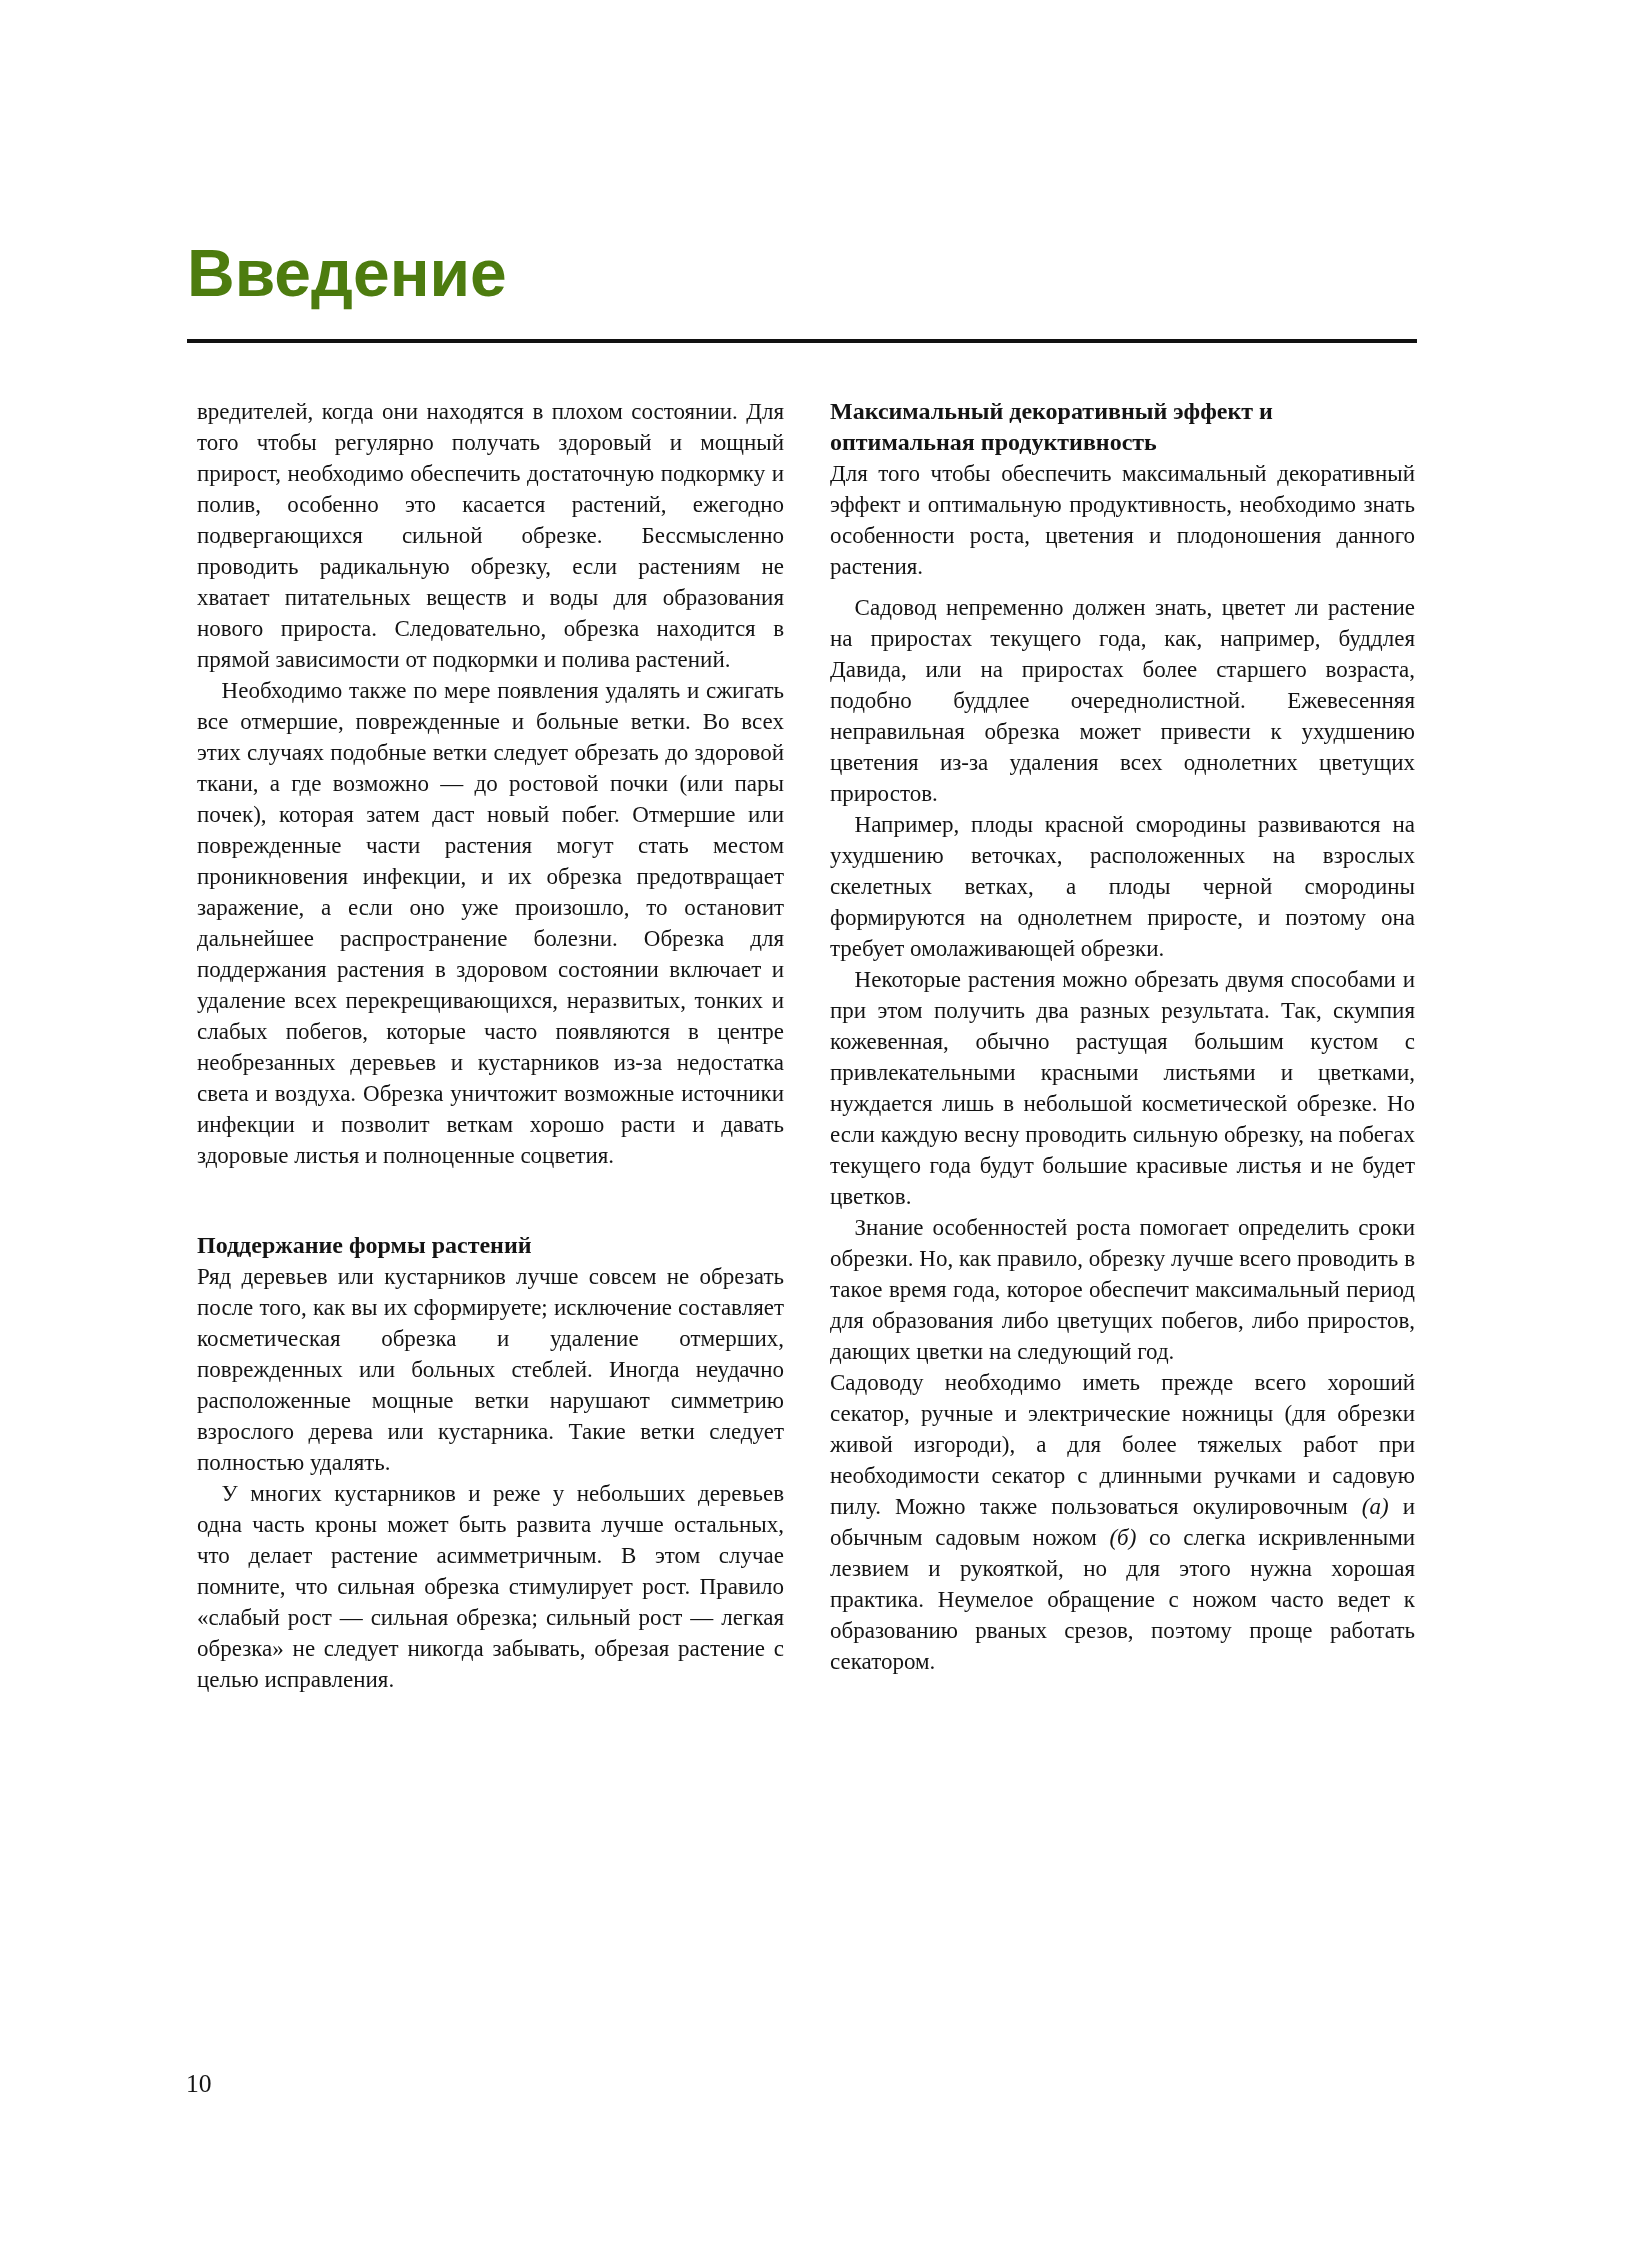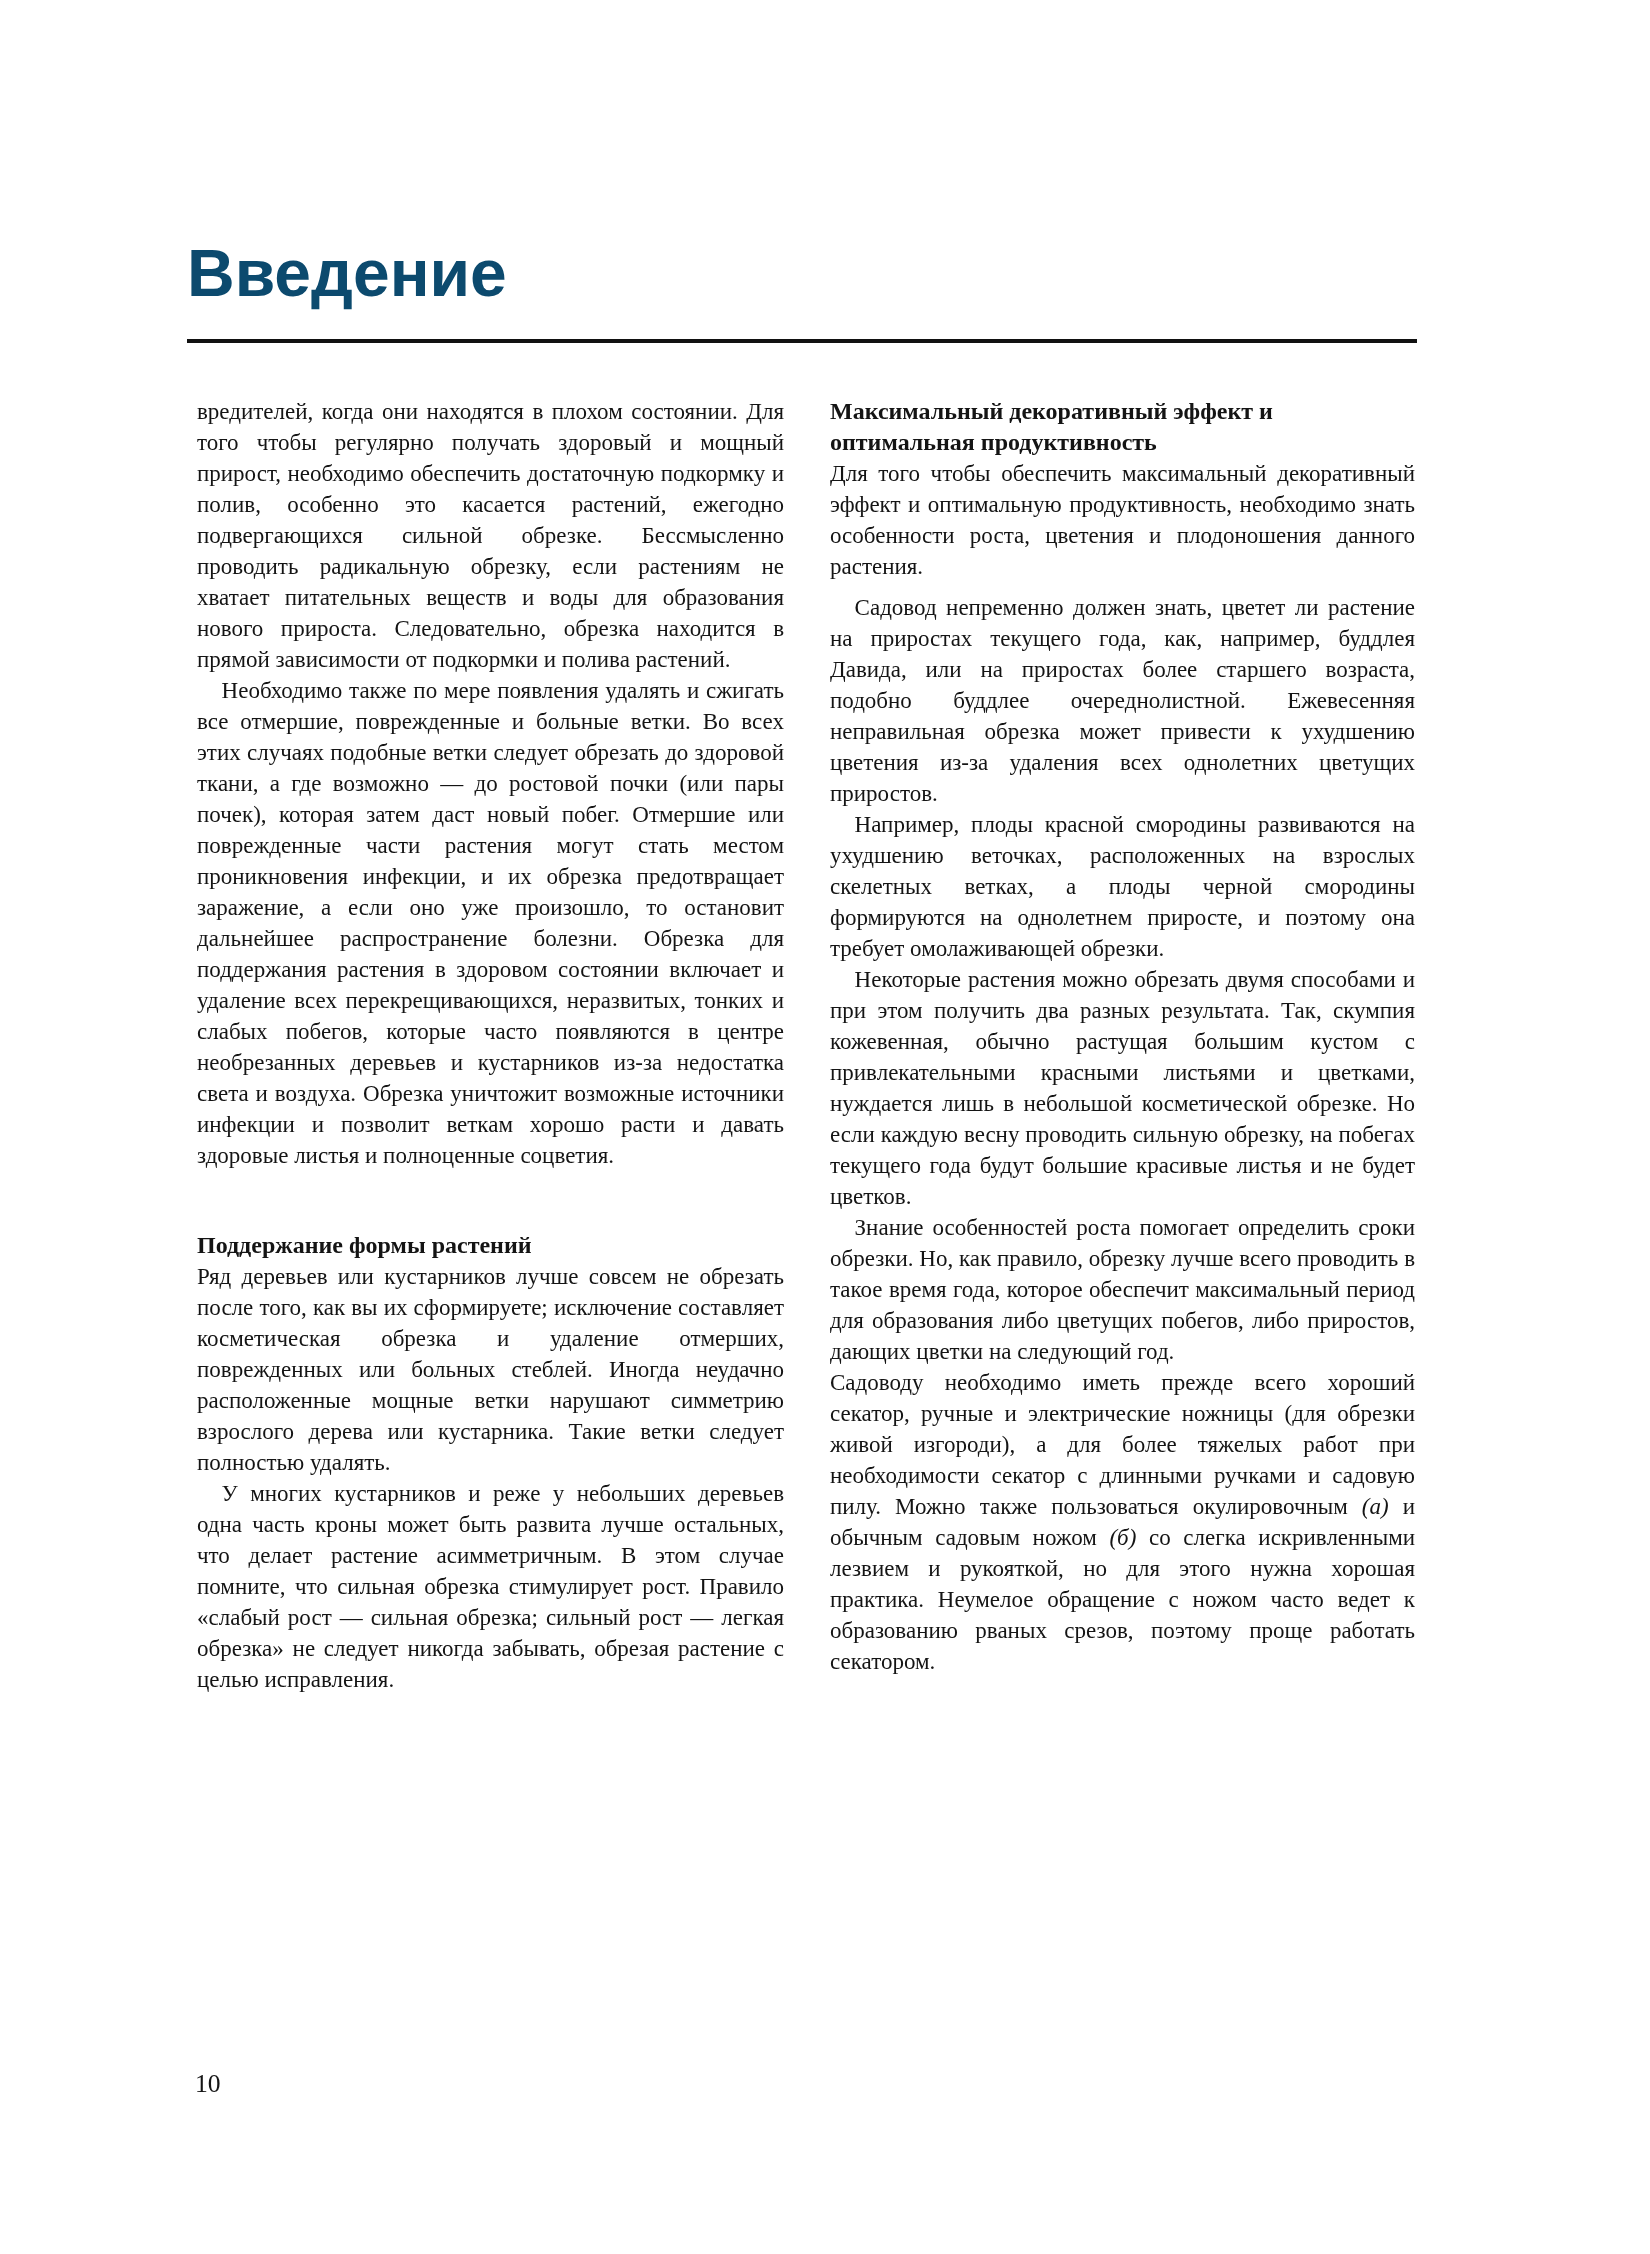--- a/index.html
+++ b/index.html
@@ -64,28 +64,27 @@
     }
     .column h2.section-gap {
       margin-top: 59px;
     }
     .page-number {
       position: absolute;
       left: 186px;
       top: 2069px;
       font-size: 25.6px;
       line-height: 30px;
-      margin-left: 9px;
     }
     em { font-style: italic; }
   </style>
 </head>
 <body>
 
-<h1 class="page-title" style="color: #0c4a6e;">Введение</h1>
+<h1 class="page-title" style="color: #4d7c0f;">Введение</h1>
 <div class="title-rule"></div>
 
 <div class="column col-left">
   <p>вредителей, когда они находятся в плохом состоянии. Для того чтобы регулярно получать здоровый и мощный прирост, необходимо обеспечить достаточную подкормку и полив, особенно это касается растений, ежегодно подвергающихся сильной обрезке. Бессмысленно проводить радикальную обрезку, если растениям не хватает питательных веществ и воды для образования нового прироста. Следовательно, обрезка находится в прямой зависимости от подкормки и полива растений.</p>
   <p class="indent">Необходимо также по мере появления удалять и сжигать все отмершие, поврежденные и больные ветки. Во всех этих случаях подобные ветки следует обрезать до здоровой ткани, а где возможно — до ростовой почки (или пары почек), которая затем даст новый побег. Отмершие или поврежденные части растения могут стать местом проникновения инфекции, и их обрезка предотвращает заражение, а если оно уже произошло, то остановит дальнейшее распространение болезни. Обрезка для поддержания растения в здоровом состоянии включает и удаление всех перекрещивающихся, неразвитых, тонких и слабых побегов, которые часто появляются в центре необрезанных деревьев и кустарников из-за недостатка света и воздуха. Обрезка уничтожит возможные источники инфекции и позволит веткам хорошо расти и давать здоровые листья и полноценные соцветия.</p>
   <h2 class="section-gap">Поддержание формы растений</h2>
   <p>Ряд деревьев или кустарников лучше совсем не обрезать после того, как вы их сформируете; исключение составляет косметическая обрезка и удаление отмерших, поврежденных или больных стеблей. Иногда неудачно расположенные мощные ветки нарушают симметрию взрослого дерева или кустарника. Такие ветки следует полностью удалять.</p>
   <p class="indent">У многих кустарников и реже у небольших деревьев одна часть кроны может быть развита лучше остальных, что делает растение асимметричным. В этом случае помните, что сильная обрезка стимулирует рост. Правило «слабый рост — сильная обрезка; сильный рост — легкая обрезка» не следует никогда забывать, обрезая растение с целью исправления.</p>
 </div>
 

